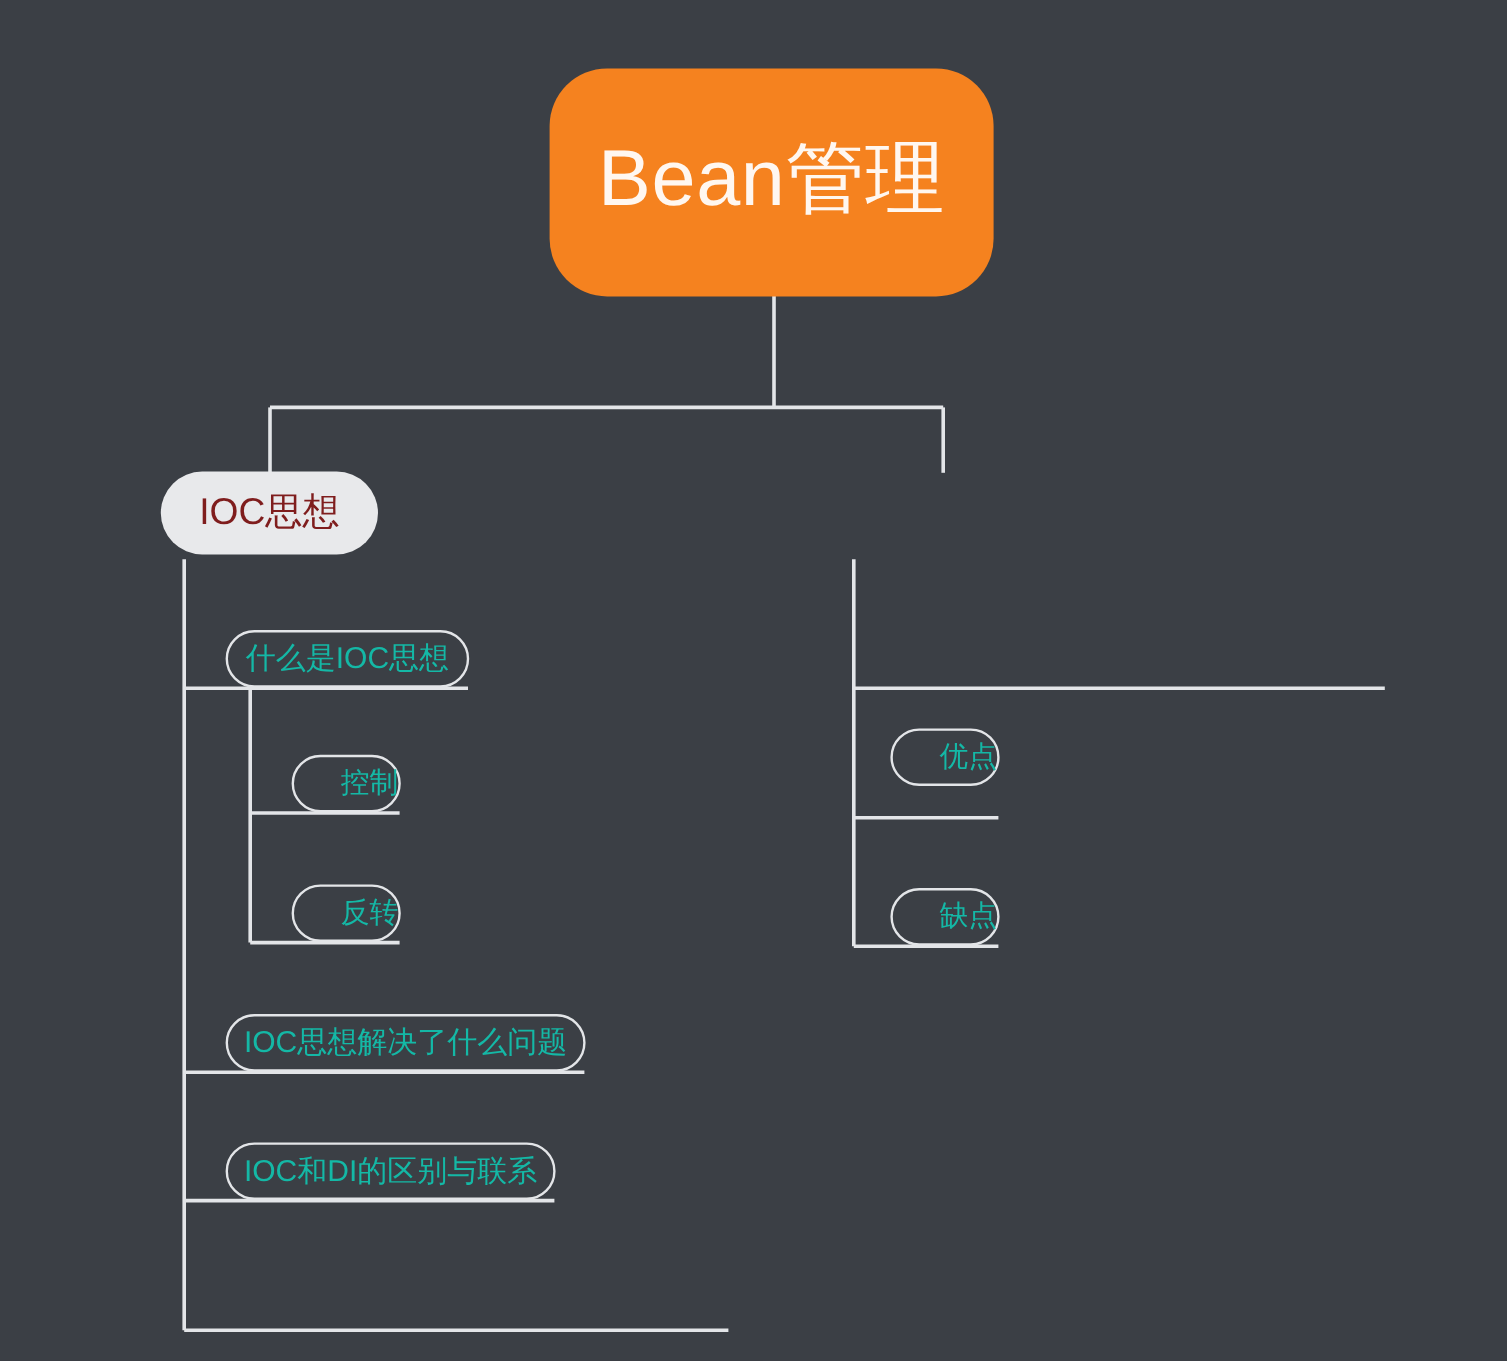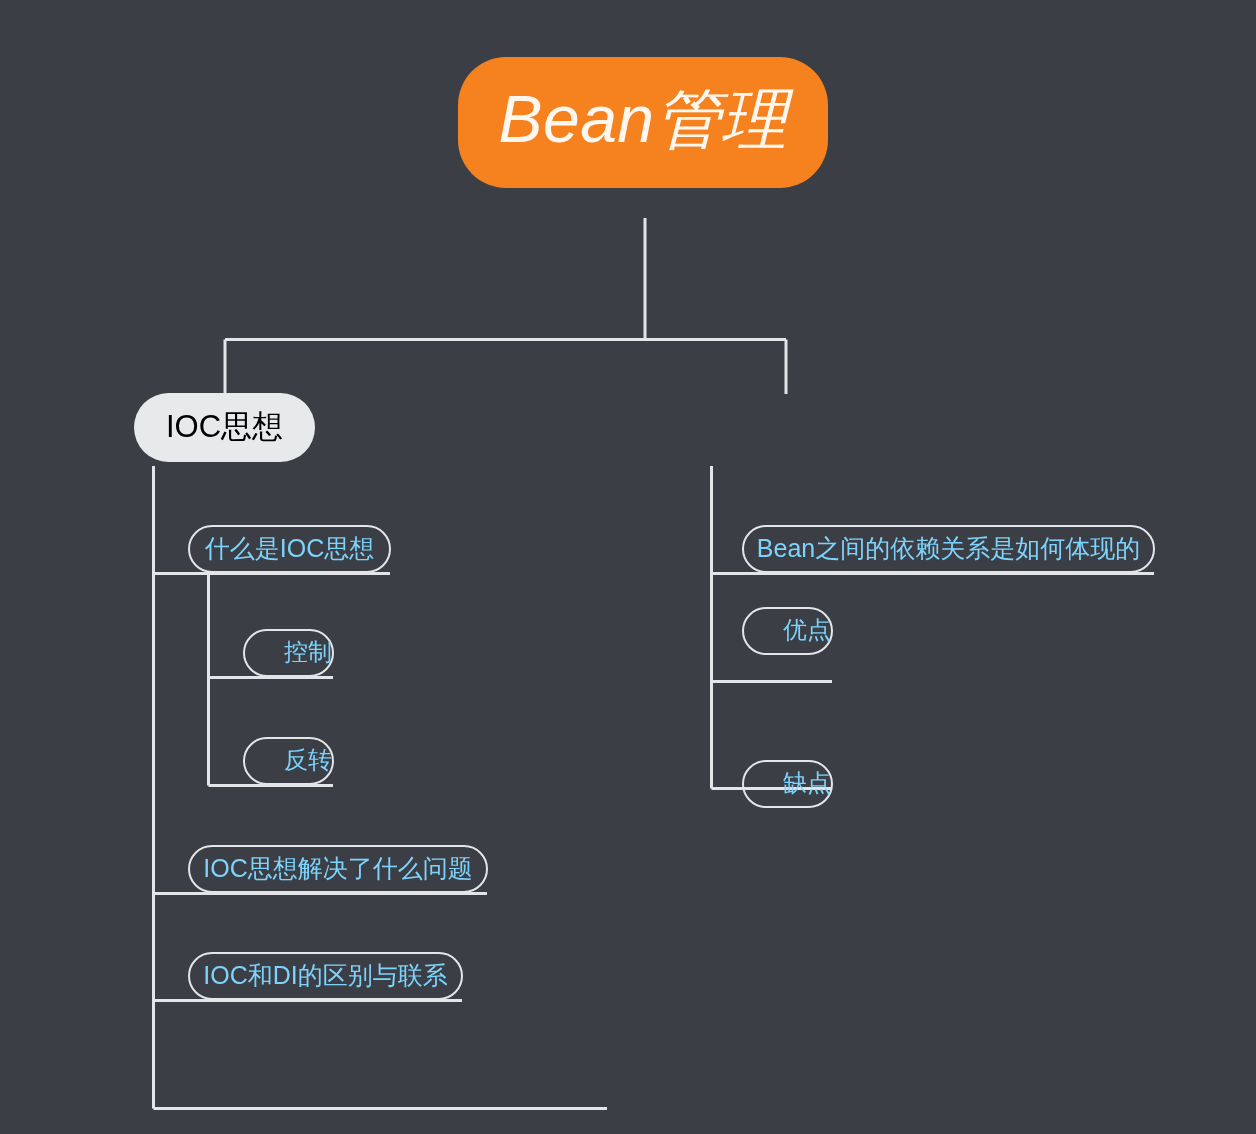--- a/index.html
+++ b/index.html
@@ -46,31 +46,31 @@
     color: #FFF7F0;
     font-size: 66px;
     font-weight: 400;
     letter-spacing: 0.5px;
     padding-bottom: 6px;
   }
   
   .node--branch {
     background: #E8E9EB;
     border-radius: 40px;
-    color: #000000;
+    color: #7f1d1d;
     font-size: 31px;
     font-weight: 400;
     padding-bottom: 2px;
   }
   
   .node--leaf {
     background: transparent;
     border: 2px solid #E3E5E8;
     border-radius: 999px;
-    color: #7dd3fc;
+    color: #14b8a6;
     font-size: 25px;
     font-weight: 400;
     padding-bottom: 2px;
   }
   .node--sub {
     font-size: 24px;
     justify-content: flex-end;
   }
 </style>
 </head>
@@ -108,21 +108,21 @@
 
     <g stroke="#E3E5E8" stroke-width="3" fill="none" stroke-linecap="butt">
 
       <path d="M 711.5 466 L 711.5 788.5"></path>
       <path d="M 711.5 573.5 L 1154 573.5"></path>
       <path d="M 711.5 681.5 L 832 681.5"></path>
       <path d="M 711.5 788.5 L 832 788.5"></path>
     </g>
   </svg>
 
-  <div class="node node--root" style="left:458px; top:57px; width:370px; height:131px;font-style:italic;">
+  <div class="node node--root" style="left:458px; top:57px; width:370px; height:190px;">
     <span>Bean管理</span>
   </div>
 
   <div class="node node--branch" style="left:134px; top:393px; width:181px; height:69px;">
     <span>IOC思想</span>
   </div>
 
   <div class="node node--leaf" style="left:188px; top:525px; width:203px; height:48px;">
     <span>什么是IOC思想</span>
   </div>
@@ -138,25 +138,22 @@
   <div class="node node--leaf" style="left:188px; top:845px; width:300px; height:48px;">
     <span>IOC思想解决了什么问题</span>
   </div>
 
   <div class="node node--leaf" style="left:188px; top:952px; width:275px; height:48px;">
     <span>IOC和DI的区别与联系</span>
   </div>
 
 
 
-  <div class="node node--leaf" style="left:742px; top:525px; width:413px; height:48px;">
-    <span>Bean之间的依赖关系是如何体现的</span>
-  </div>
 
   <div class="node node--leaf node--sub" style="left:742px; top:607px; width:91px; height:48px;">
     <span>优点</span>
   </div>
 
-  <div class="node node--leaf node--sub" style="left:742px; top:740px; width:91px; height:48px;margin-top:20px;">
+  <div class="node node--leaf node--sub" style="left:742px; top:740px; width:91px; height:48px;">
     <span>缺点</span>
   </div>
 
 </div>
 
 </body></html>

